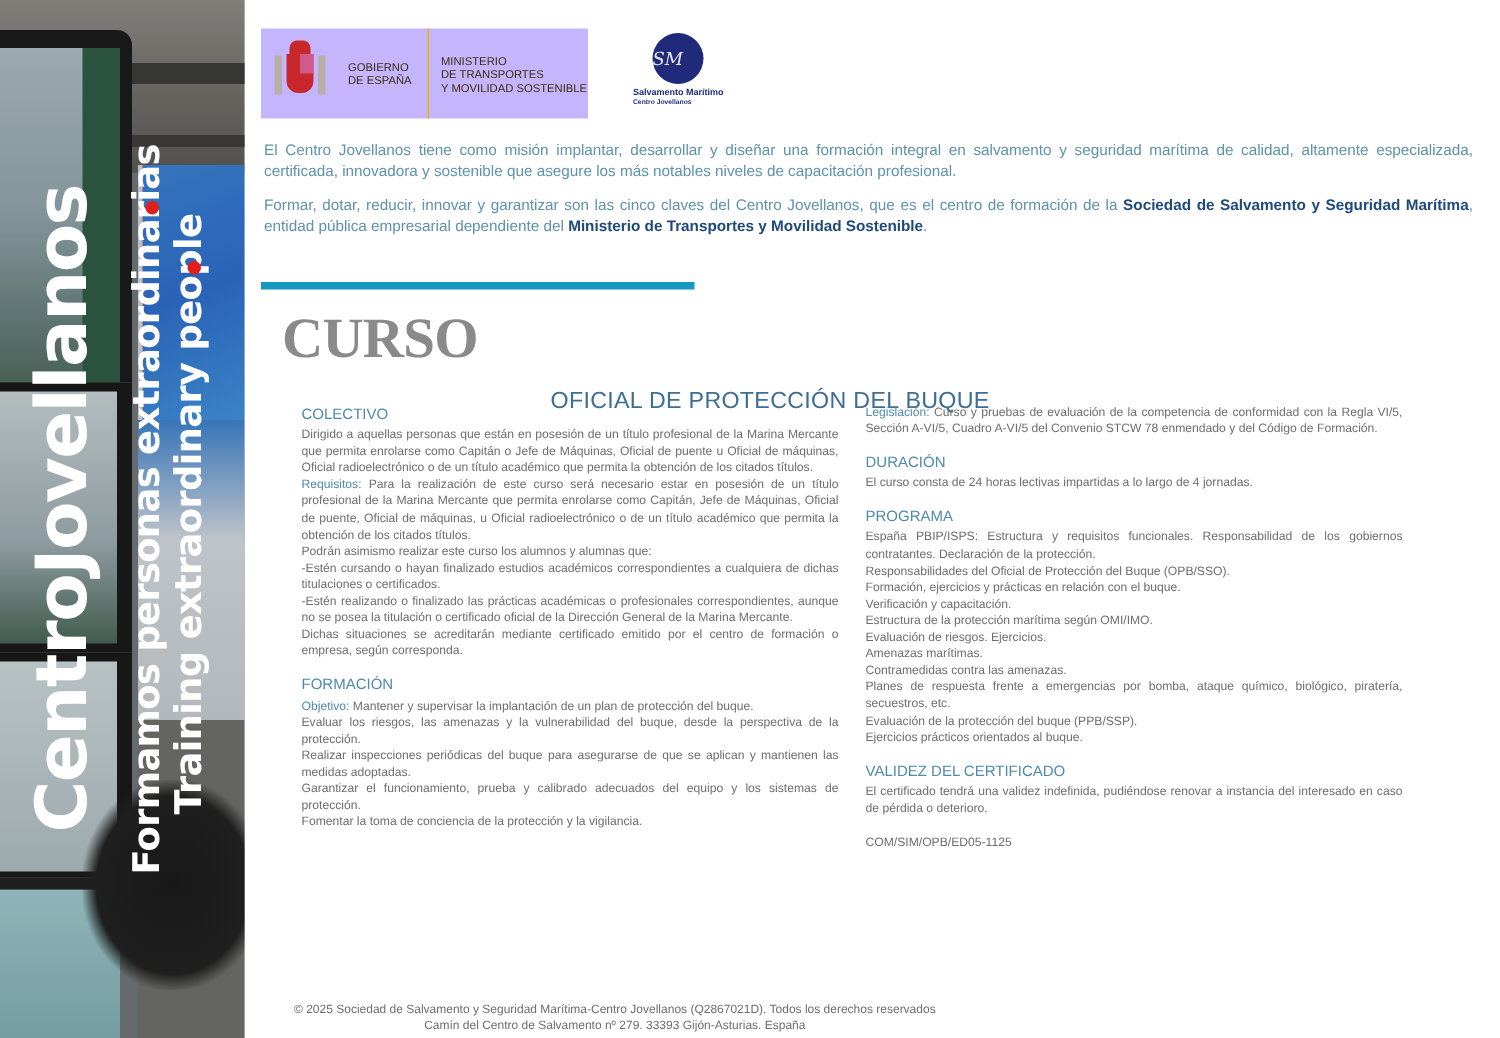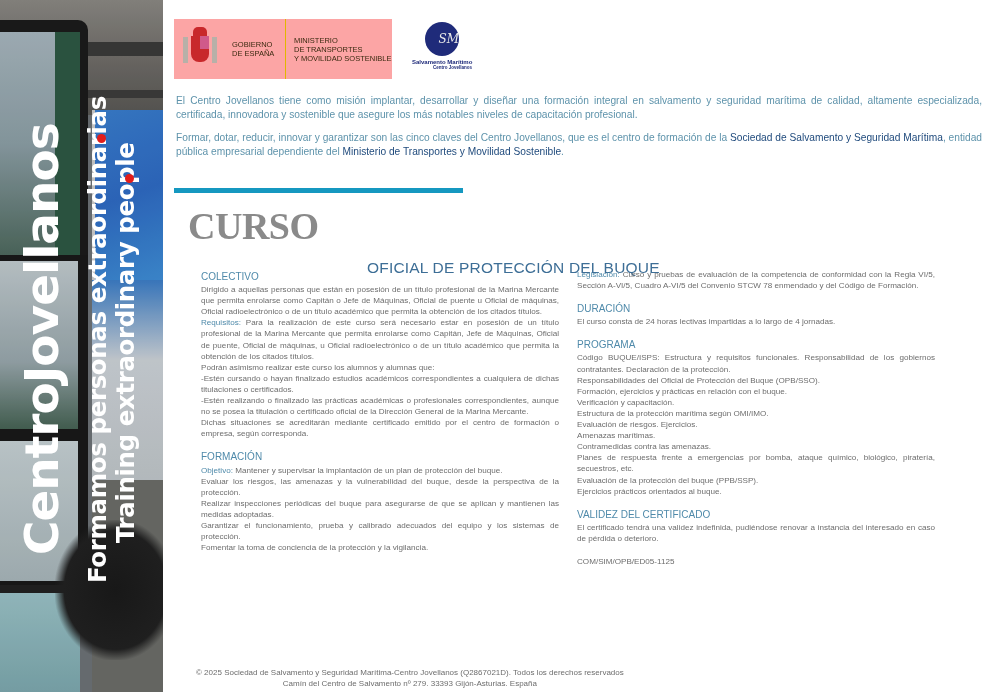--- a/index.html
+++ b/index.html
@@ -25,38 +25,38 @@
     .banner .hair { position: absolute; left: 55px; top: 520px; width: 110px; height: 140px; background: radial-gradient(ellipse at 55% 50%, #1b1b1b 0%, #222 60%, rgba(34,34,34,0) 72%); }
     .banner .shade { position: absolute; inset: 0; background: rgba(0,0,0,0.08); }
 
     .vtext { position: absolute; color: #ffffff; font-weight: bold; white-space: nowrap; transform-origin: 0 0; transform: rotate(-90deg); }
     .brand { left: 14px; top: 555px; font-size: 47px; letter-spacing: -1px; font-family: "DejaVu Sans", sans-serif; }
     .tag1 { left: 83px; top: 583px; font-size: 24.5px; font-family: "DejaVu Sans", sans-serif; letter-spacing: -0.4px; }
     .tag2 { left: 111px; top: 543px; font-size: 24.5px; font-family: "DejaVu Sans", sans-serif; letter-spacing: -0.4px; }
     .dot { position: absolute; width: 9px; height: 9px; border-radius: 50%; background: #e31d1a; }
 
     
-    .gov-logo { position: absolute; left: 174px; top: 19px; width: 218px; height: 60px; background: #fca5a5; display: flex; align-items: center; }
+    .gov-logo { position: absolute; left: 174px; top: 19px; width: 218px; height: 60px; background: #c4b5fd; display: flex; align-items: center; }
     .coat { width: 50px; height: 60px; position: relative; }
     .coat .shield { position: absolute; left: 17px; top: 17px; width: 18px; height: 26px; background: #c8282b; border-radius: 0 0 8px 8px; }
     .coat .shield::after { content: ""; position: absolute; left: 9px; top: 0; width: 9px; height: 13px; background: #d05a8a; }
     .coat .crown { position: absolute; left: 19px; top: 8px; width: 14px; height: 9px; background: #c8282b; border-radius: 5px 5px 0 0; }
     .coat .pillar { position: absolute; top: 18px; width: 5px; height: 26px; background: #b8b0a8; }
     .coat .pl { left: 9px; } .coat .pr { left: 38px; }
     .gov-text { font-size: 7.5px; line-height: 9px; color: #3a2a10; text-transform: uppercase; padding-left: 8px; width: 62px; border-right: 1px solid #e0b800; height: 60px; display: flex; flex-direction: column; justify-content: center; }
     .min-text { font-size: 7.5px; line-height: 9px; color: #3a2a10; text-transform: uppercase; padding-left: 8px; }
-    .sm-logo { position: absolute; left: 412px; top: 22px; width: 60px; height: 60px; text-align: right; }
+    .sm-logo { position: absolute; left: 422px; top: 22px; width: 60px; height: 60px; text-align: left; }
     .sm-circle { width: 34px; height: 34px; border-radius: 50%; background: #1f2b7a; margin: 0 auto; position: relative; color: #e8e8e8; font-family: "DejaVu Serif", serif; font-size: 12px; line-height: 34px; font-style: italic; }
     .sm-name { font-size: 6px; font-weight: bold; color: #1f2b7a; margin-top: 3px; white-space: nowrap; }
     .sm-sub { font-size: 4.5px; font-weight: bold; color: #1f2b7a; white-space: nowrap; }
 
     
     .intro { position: absolute; left: 176px; top: 94px; width: 806px; font-size: 10.2px; line-height: 14px; color: #5e93ab; text-align: justify; }
     .intro p { margin-bottom: 9px; }
-    .intro b { color: #1f4a7c; font-weight: normal; }
+    .intro b { color: #1f4a7c; font-weight: bold; }
 
     .accent-bar { position: absolute; left: 174px; top: 188px; width: 289px; height: 5px; background: #1598c0; }
 
     .curso-word { position: absolute; left: 188px; top: 204px; font-size: 38px; font-weight: bold; color: #8a8a8a; font-family: Liberation Serif, serif; letter-spacing: -0.5px; }
     .curso-title { position: absolute; left: 367px; top: 219px; font-size: 15.5px; color: #3d6e96; letter-spacing: 0.2px; margin-top: 40px; }
 
     
     .col { position: absolute; font-size: 8.1px; line-height: 11.1px; color: #6d6d6d; text-align: justify; }
     .col-left { left: 201px; top: 271px; width: 358px; }
     .col-right { left: 577px; top: 269px; width: 358px; }
@@ -148,21 +148,21 @@
   <div>Fomentar la toma de conciencia de la protección y la vigilancia.</div>
 </div>
 
 <div class="col col-right">
   <div><span class="lbl">Legislación:</span><span> Curso y pruebas de evaluación de la competencia de conformidad con la Regla VI/5, Sección A-VI/5, Cuadro A-VI/5 del Convenio STCW 78 enmendado y del Código de Formación.</span></div>
   <div class="gap"></div>
   <div class="sec-title">Duración</div>
   <div>El curso consta de 24 horas lectivas impartidas a lo largo de 4 jornadas.</div>
   <div class="gap"></div>
   <div class="sec-title">Programa</div>
-  <div>Código BUQUE/ISPS: Estructura y requisitos funcionales. Responsabilidad de los gobiernos contratantes. Declaración de la protección.</div>
+  <div>España PBIP/ISPS: Estructura y requisitos funcionales. Responsabilidad de los gobiernos contratantes. Declaración de la protección.</div>
   <div>Responsabilidades del Oficial de Protección del Buque (OPB/SSO).</div>
   <div>Formación, ejercicios y prácticas en relación con el buque.</div>
   <div>Verificación y capacitación.</div>
   <div>Estructura de la protección marítima según OMI/IMO.</div>
   <div>Evaluación de riesgos. Ejercicios.</div>
   <div>Amenazas marítimas.</div>
   <div>Contramedidas contra las amenazas.</div>
   <div>Planes de respuesta frente a emergencias por bomba, ataque químico, biológico, piratería, secuestros, etc.</div>
   <div>Evaluación de la protección del buque (PPB/SSP).</div>
   <div>Ejercicios prácticos orientados al buque.</div>

